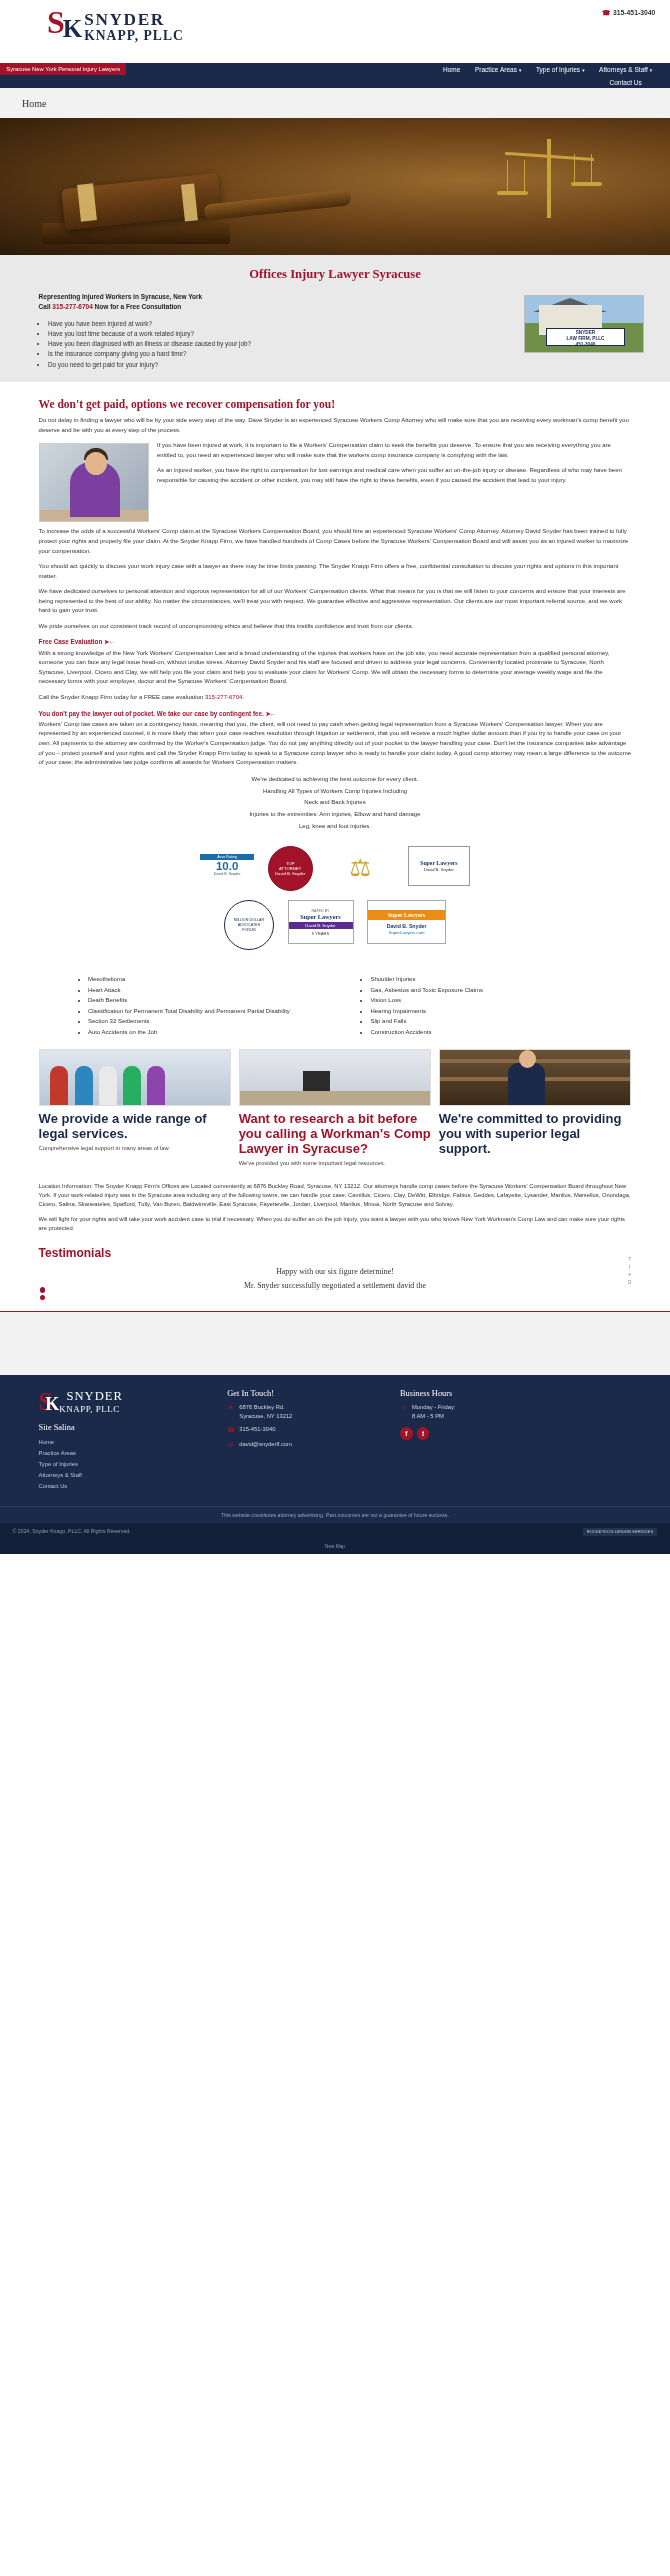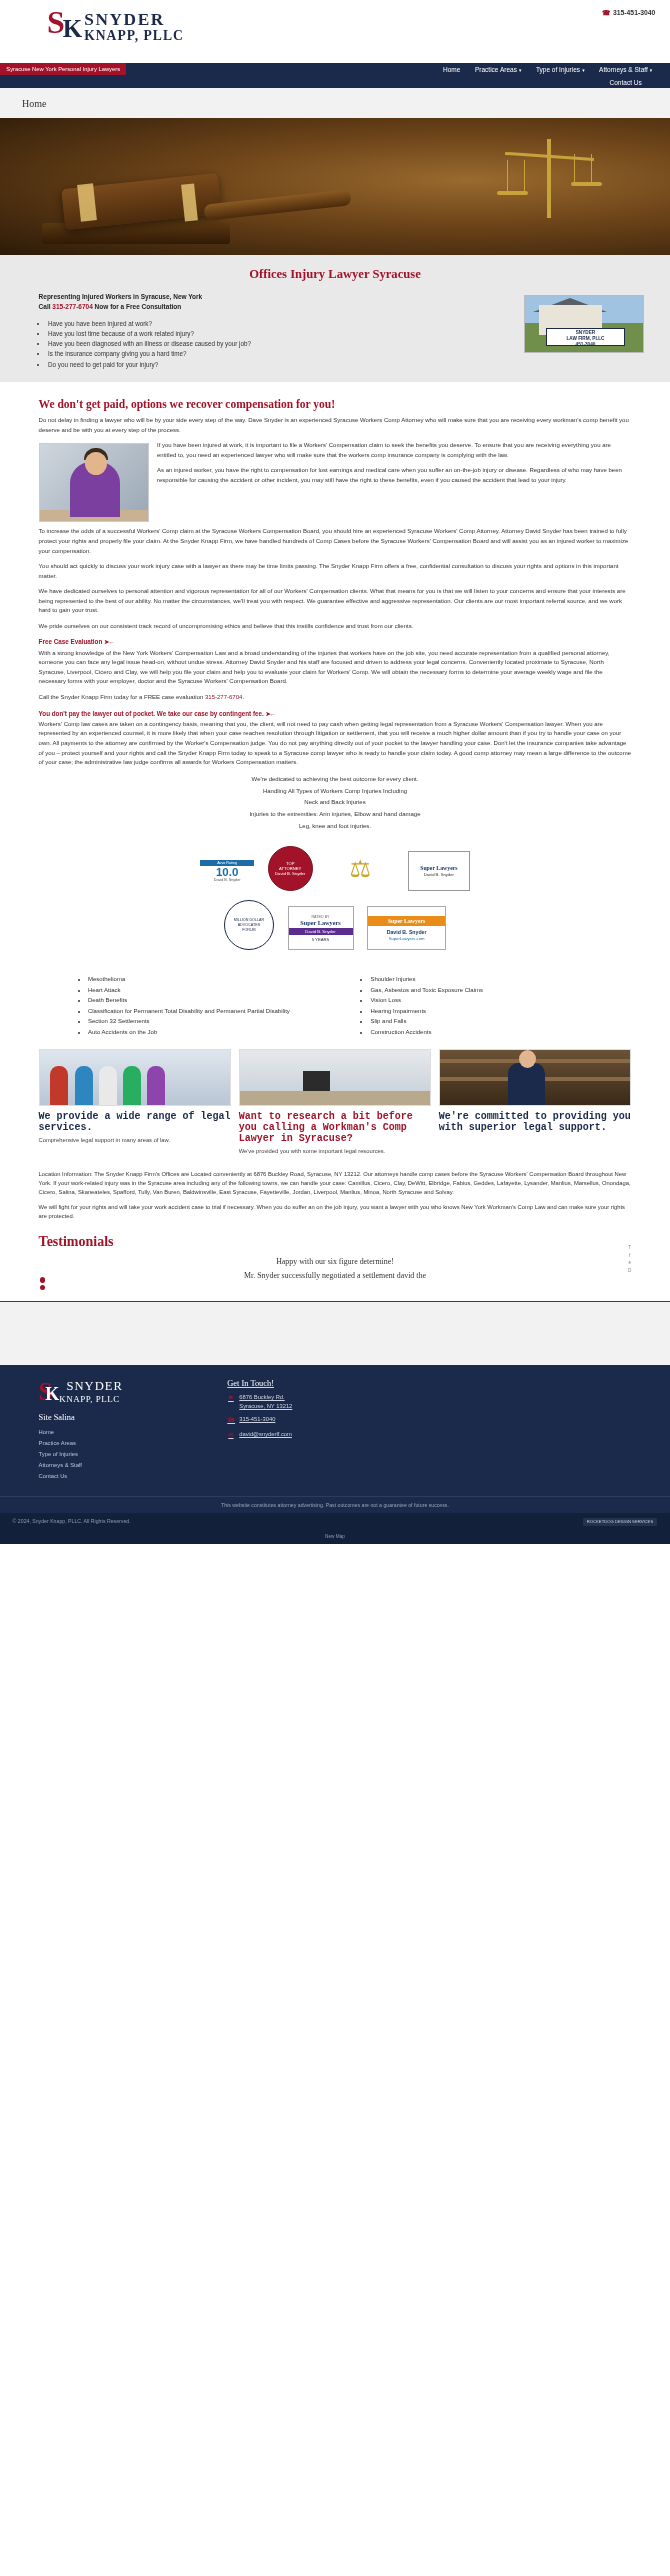--- a/index.html
+++ b/index.html
@@ -152,21 +152,21 @@
 
   .center-lines { text-align:center; margin:7.3px 0 4.2px; }
   .center-lines p { font-size:6px; margin:2.1px 0; }
 
   
   .badges-sec { width:618px; margin:3.1px auto 0; padding:2.1px 12.6px 9.4px; }
   .badges-sec h2 {
     text-align:center; font-family:"Liberation Serif", serif;
     font-size:11px; color:#a2132a; margin:5.2px 0 9.4px; font-weight:bold;
   }
-  .badge-row { display:flex; justify-content:center; gap:13.6px; align-items:flex-end; margin-bottom:9.4px; }
+  .badge-row { display:flex; justify-content:center; gap:13.6px; align-items:flex-start; margin-bottom:9.4px; }
   .badge { border:0.5px solid #ddd; background:#fff; display:flex; align-items:center; justify-content:center; }
   .b-avvo { width:54px; height:39px; flex-direction:column; border:none; }
   .b-avvo .top { background:#1b6ca8; color:#fff; width:54px; text-align:center; font-size:3.7px; padding:1px 0;}
   .b-avvo .num { font-size:11.5px; color:#1b6ca8; font-weight:bold;}
   .b-avvo .bot { font-size:3.7px; color:#555;}
   .b-seal { width:45px; height:45px; border-radius:50%; background:#a2132a; color:#fff;
     font-size:4.2px; text-align:center; border:1.6px solid #7e0f20; flex-direction:column; padding:7.3px 2.1px;}
   .b-scales { width:68px; height:44px; border:none; position:relative;}
   .b-scales .ic { font-size:24px; color:#c9a227; text-align:center; width:100%;}
   .b-super {
@@ -203,30 +203,30 @@
   .ph3 { background:linear-gradient(180deg,#e6e9ec,#c3ccd6); }
   .ph .g1,.ph .g2,.ph .g3,.ph .g4,.ph .g5 { position:absolute; bottom:0; width:18px; height:39px; border-radius:8.4px 8.4px 0 0;}
   .ph1 .g1{left:10.5px;background:#c0392b;} .ph1 .g2{left:35px;background:#2e86c1;}
   .ph1 .g3{left:59px;background:#e9e9e9;} .ph1 .g4{left:83px;background:#27ae60;}
   .ph1 .g5{left:107px;background:#8e44ad;}
   .ph2 .shelf { position:absolute; left:0; width:100%; height:4.2px; background:#8a6a44;}
   .ph2 .p { position:absolute; left:68px; bottom:0; width:37px; height:42px; background:#1b2a4a; border-radius:10.5px 10.5px 0 0;}
   .ph2 .hd { position:absolute; left:79px; bottom:37px; width:17px; height:18px; background:#e0b590; border-radius:50%;}
   .ph3 .d { position:absolute; left:0; bottom:0; width:100%; height:13.6px; background:#b8a98d;}
   .ph3 .m { position:absolute; left:63px; bottom:13.6px; width:27px; height:20px; background:#2b2b2b;}
-  .card h3 { font-family:Liberation Mono, monospace; font-size:10px; color:#1b2a4a; margin:5.2px 0 3.1px; }
+  .card h3 { font-family:Liberation Sans, sans-serif; font-size:13px; color:#1b2a4a; margin:5.2px 0 3.1px; }
   .card p { font-size:5.8px; line-height:1.55; color:#444; margin:0; }
   .card h3.red { color:#a2132a; }
 
   .loc-note { width:618px; margin:2.1px auto 0; padding:3.1px 12.6px 0; }
   .loc-note p { font-size:5.8px; line-height:1.6; color:#333; margin:0 0 5.2px;}
 
   
   .testi { width:618px; margin:7.3px auto 0; padding:3.1px 12.6px 15.7px; position:relative; min-height:58px;}
-  .testi h2 { font-family:Liberation Serif, serif; font-size:14px; color:#a2132a; margin:2.1px 0 7.3px;}
+  .testi h2 { font-family:Liberation Sans, sans-serif; font-size:12px; color:#a2132a; margin:2.1px 0 7.3px;}
   .testi .quote {
     font-family:"Liberation Serif", serif; font-size:7.9px; color:#333;
     text-align:center; margin:5.2px 0;
   }
   .testi-dots { position:absolute; left:13.6px; bottom:8.4px; }
   .testi-dots span {
     display:block; width:5.8px; height:5.8px; border-radius:50%;
     background:#a2132a; margin:2.1px 0;
   }
   .testi-side { position:absolute; right:12.6px; top:15.7px; font-size:4.7px; color:#888; line-height:1.6; text-align:center;}
@@ -238,21 +238,21 @@
   .footer { background:#1b2a4a; color:#cfd6e2; padding:13.6px 0 0; }
   .footer-inner { width:618px; margin:0 auto; display:flex; padding:0 12.6px; gap:15.7px;}
   .f-col1 { width:173px; }
   .f-logo { display:flex; align-items:center; margin-bottom:9.4px;}
   .f-logo .s { font-family:"Liberation Serif",serif; font-size:25px; color:#a2132a; font-weight:bold; line-height:1;}
   .f-logo .k { font-family:"Liberation Serif",serif; font-size:18px; color:#fff; font-weight:bold; line-height:1; margin-left:-7.3px; margin-top:6.3px;}
   .f-logo .t1 { font-family:"Liberation Serif",serif; font-size:12.6px; color:#fff; letter-spacing:1px; margin-left:7.3px;}
   .f-logo .t2 { font-family:"Liberation Serif",serif; font-size:9px; color:#fff; letter-spacing:0.5px;}
   .f-title { font-family:"Liberation Serif",serif; font-size:8.4px; color:#fff; margin:0 0 5.2px;}
   .f-links a { display:block; color:#b9c4d6; font-size:5.8px; text-decoration:none; line-height:1.9;}
-  .f-col2 { width:157px;text-decoration:underline; }
+  .f-col2 { width:157px; }
   .f-row { display:flex; align-items:flex-start; gap:4.7px; font-size:5.8px; line-height:1.55; margin-bottom:4.7px; color:#cdd6e4;}
   .f-row .ic { color:#a2132a; font-size:6.3px; width:7.3px; text-align:center;}
   .f-col3 { width:157px; }
   .social { display:flex; gap:4.2px; margin-top:6.3px; }
   .social span {
     width:12.6px;height:12.6px;border-radius:50%;background:#a2132a;color:#fff;
     display:flex;align-items:center;justify-content:center;font-size:6.3px; font-weight:bold;
   }
   .f-bottom {
     margin-top:13.6px; border-top:0.5px solid #2c3c60; padding:5.2px 0; text-align:center;
@@ -538,20 +538,34 @@
         <div class="f-row">
           <span class="ic">☎</span>
           <span>315-451-3040</span>
         </div>
         <div class="f-row">
           <span class="ic">✉</span>
           <span>david@snyderlf.com</span>
         </div>
       </div>
 
+      <div class="f-col3">
+        <div class="f-title">Business Hours</div>
+        <div class="f-row">
+          <span class="ic">⏱</span>
+          <span>
+            <span>Monday - Friday:</span><br>
+            <span>8 AM - 5 PM</span>
+          </span>
+        </div>
+        <div class="social">
+          <span>f</span>
+          <span>t</span>
+        </div>
+      </div>
     </div>
 
     <div class="f-bottom">This website constitutes attorney advertising. Past outcomes are not a guarantee of future success.</div>
     <div class="f-bottom2">
       <span>© 2024, Snyder Knapp, PLLC. All Rights Reserved.</span>
       <span class="f-badge">ROCKETDOG DESIGN SERVICES</span>
     </div>
     <div class="f-sitemap">New Map</div>
   </div>
 

